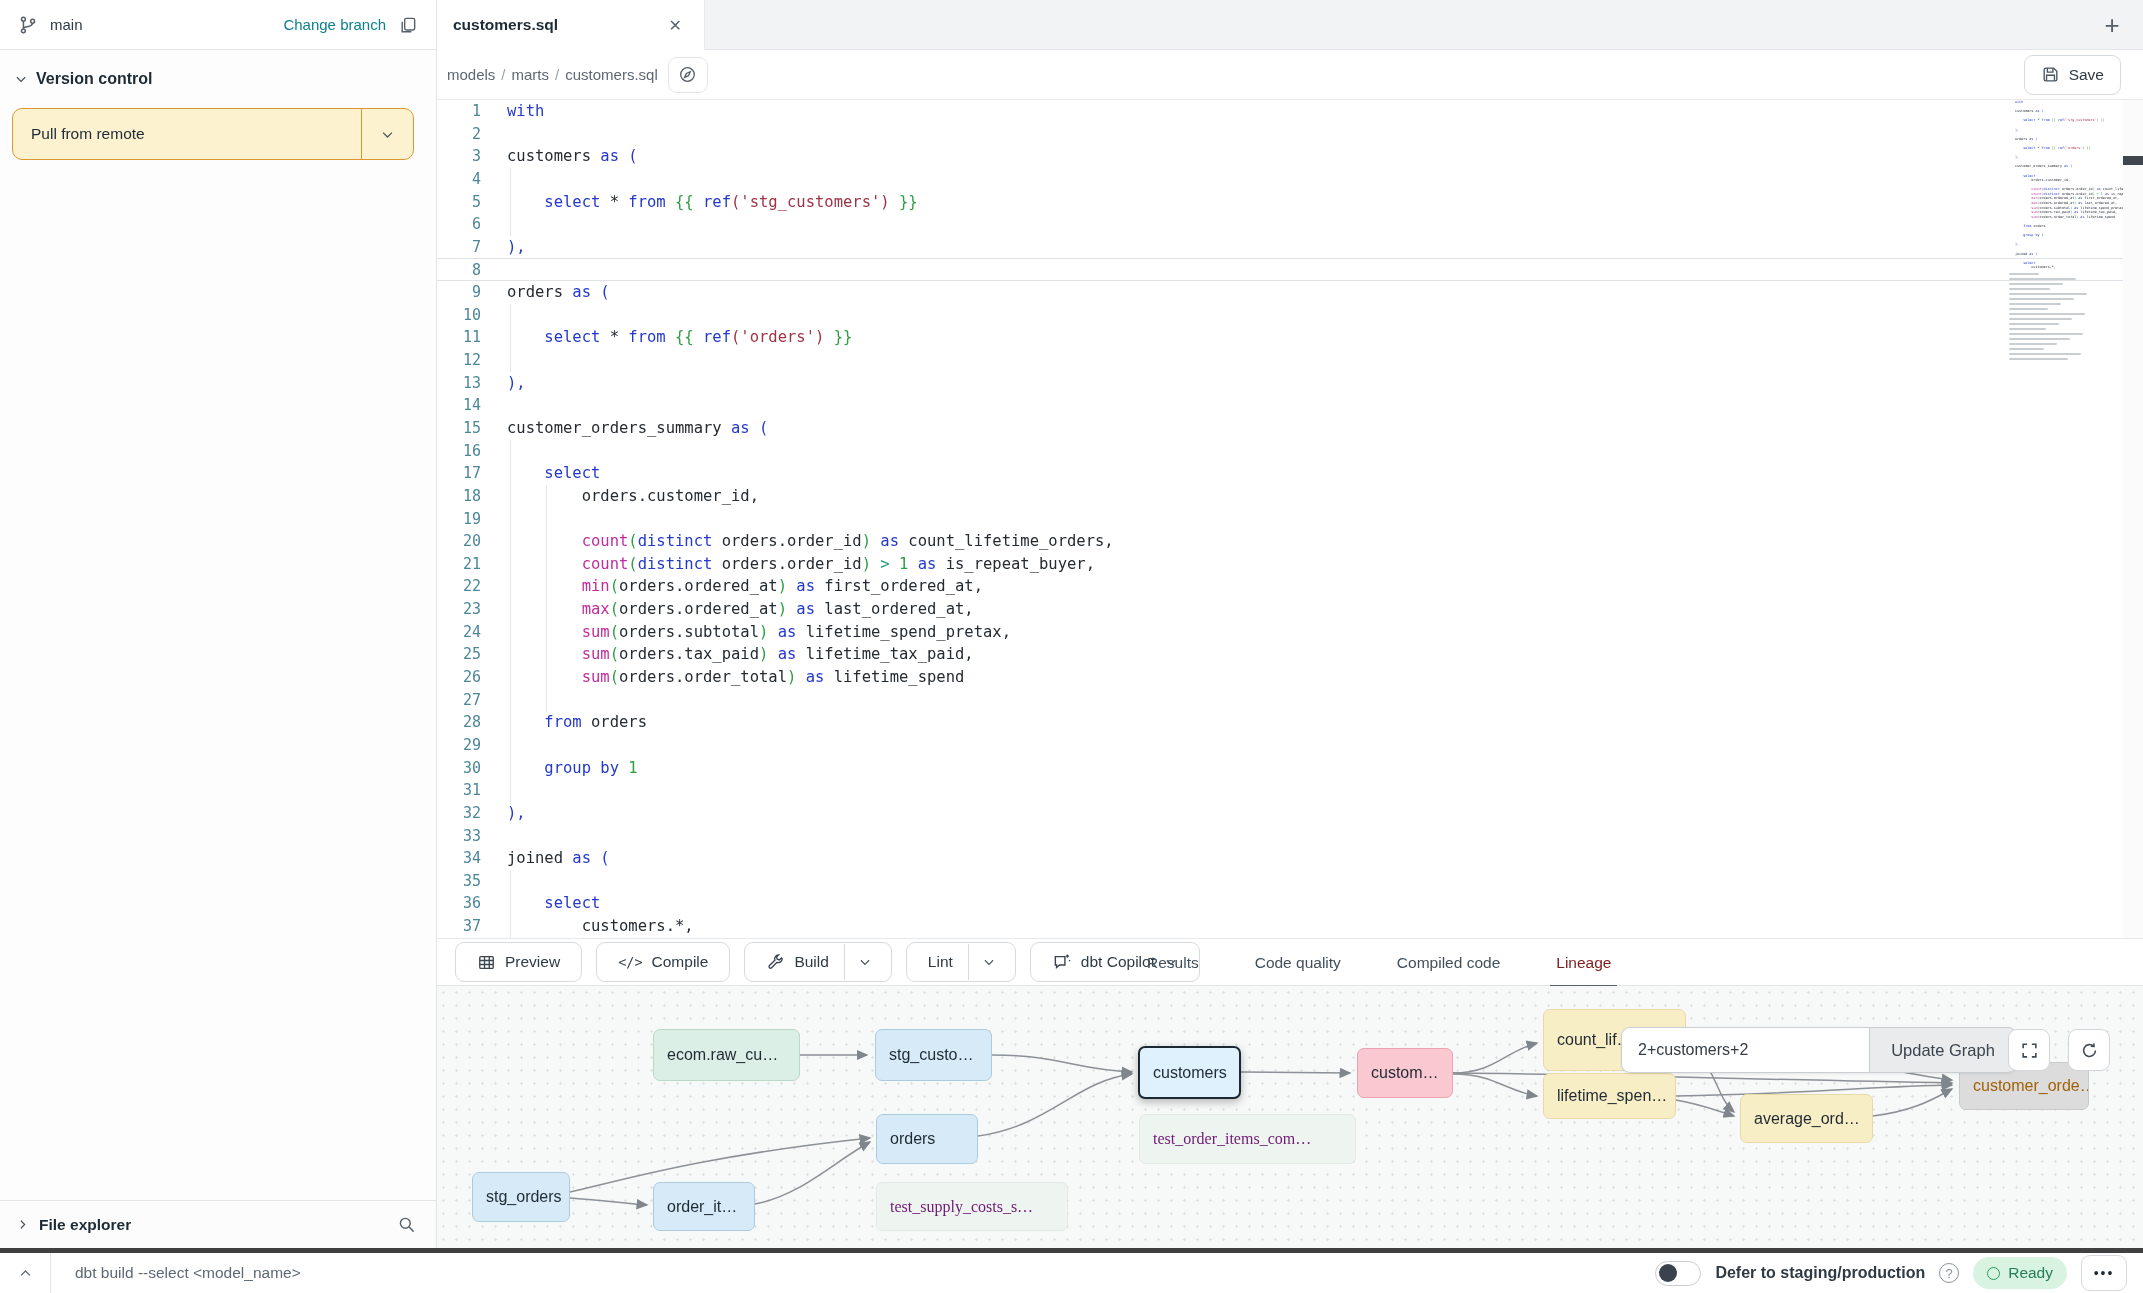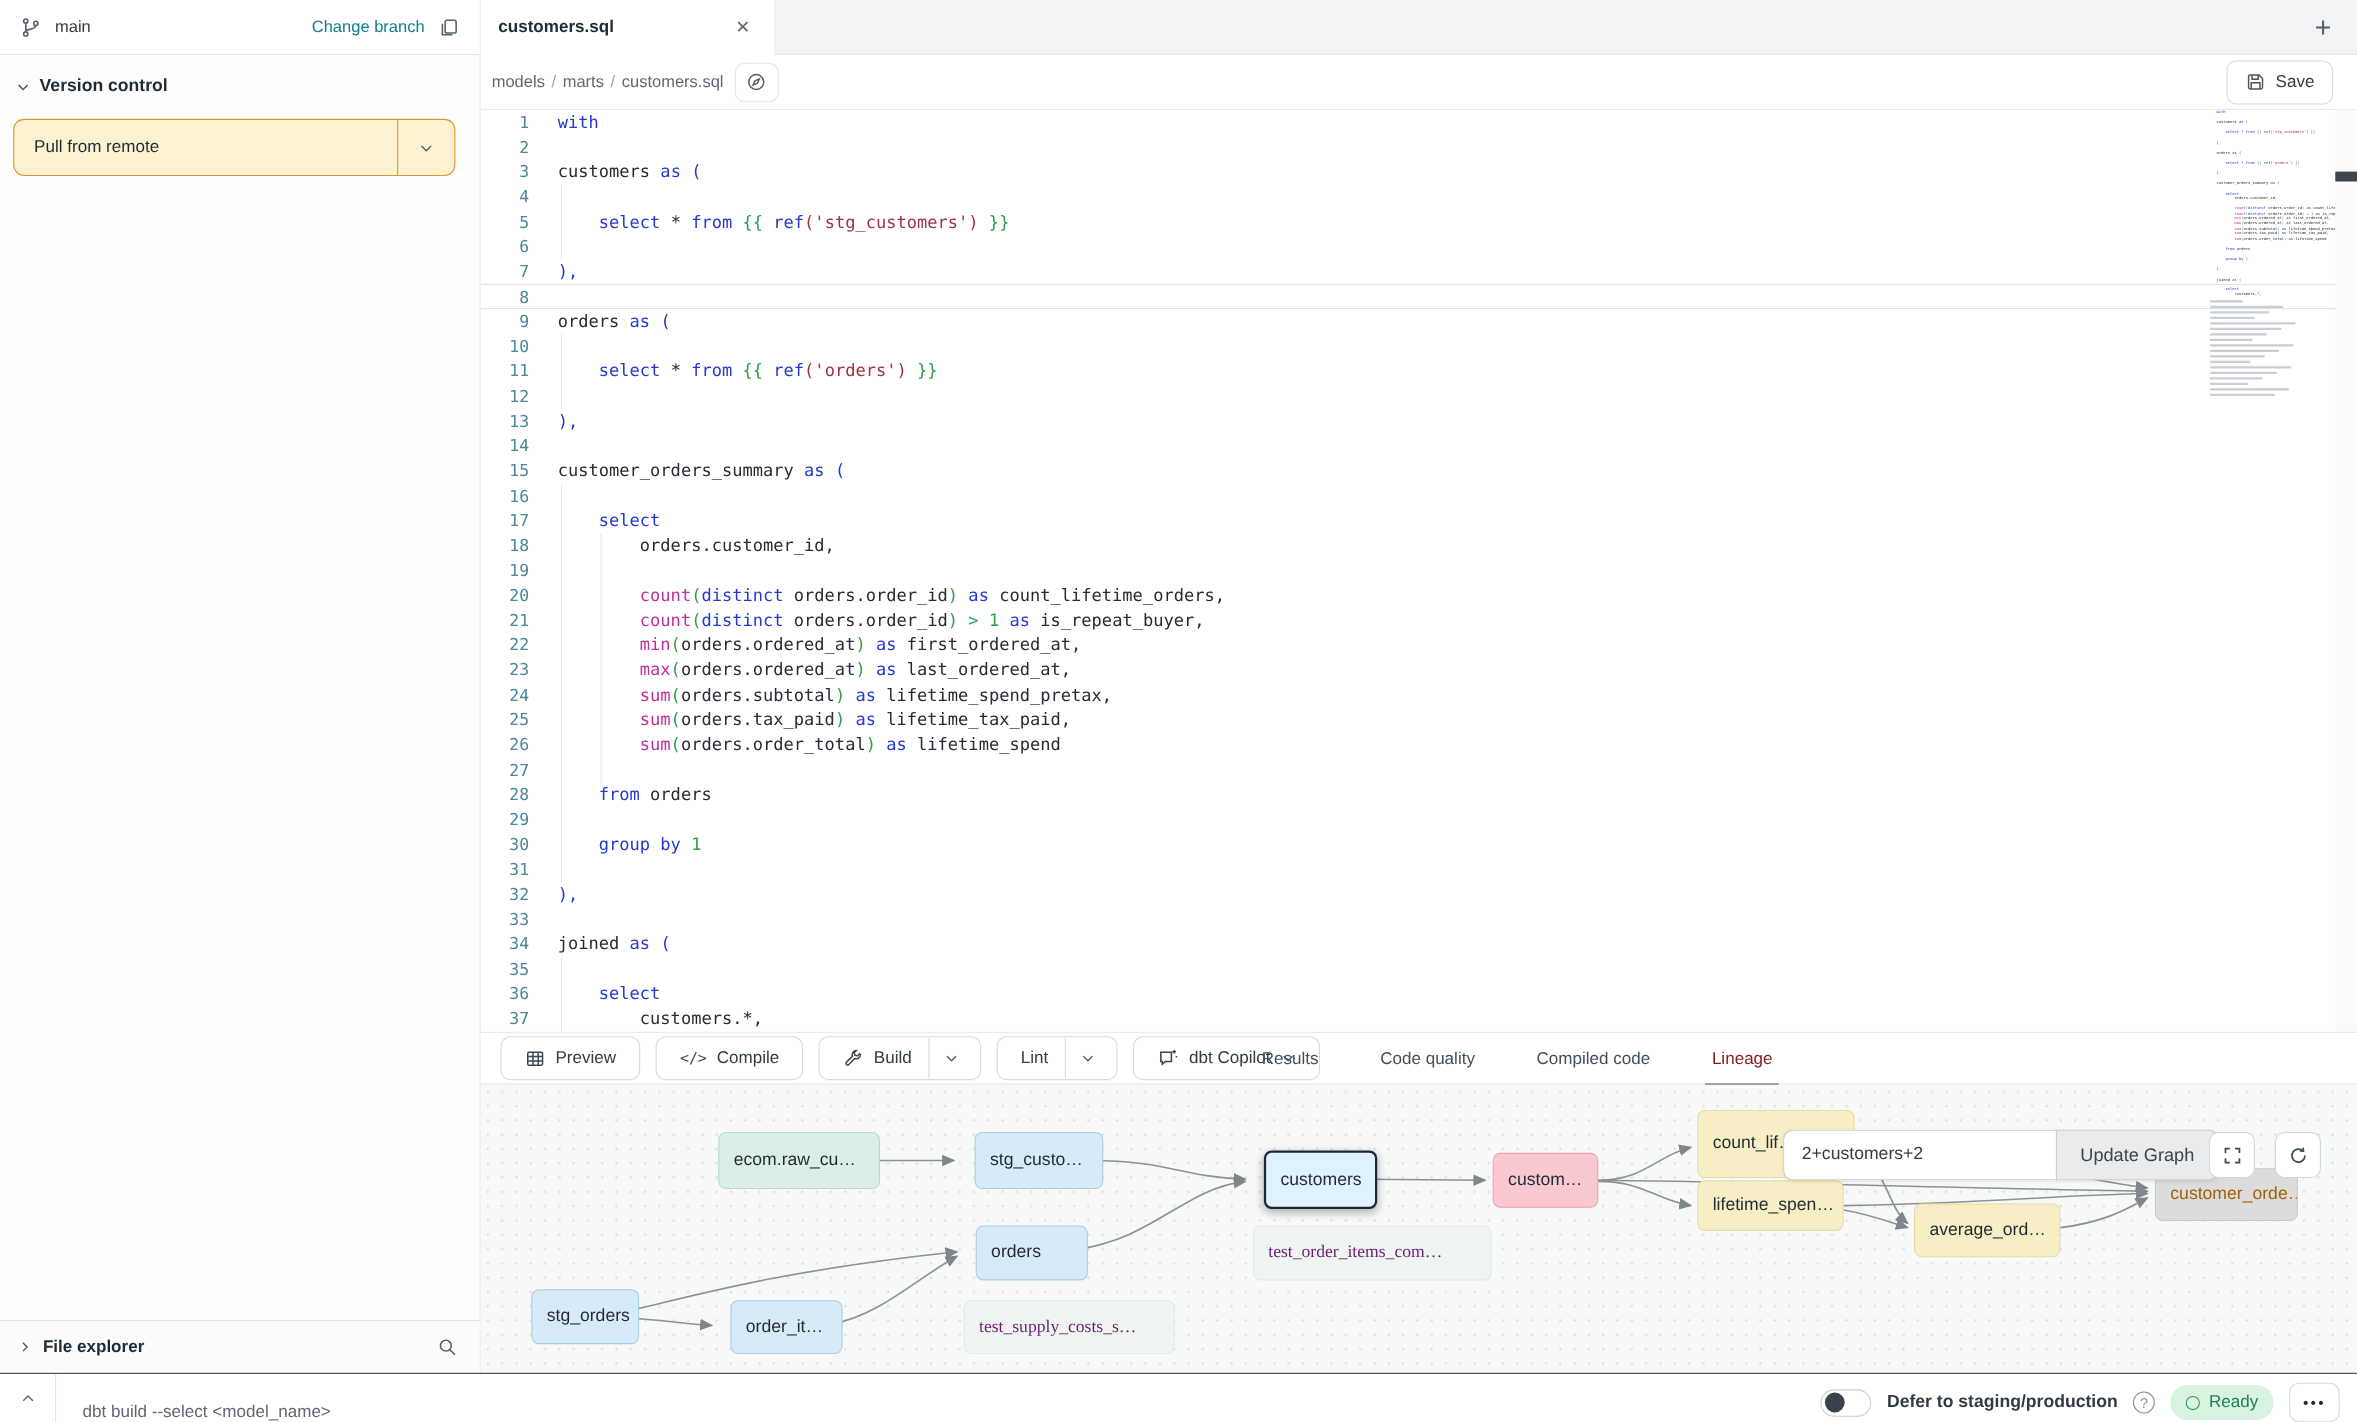--- a/index.html
+++ b/index.html
@@ -62,34 +62,34 @@
   #result-tabs{position:absolute;left:704px;top:0;height:48px;display:flex;gap:44px;align-items:stretch;}
   .rtab{display:flex;align-items:center;font-size:15.5px;color:#41505c;cursor:pointer;position:relative;padding:0 6px;}
   .rtab.active{color:#7f1d1d;}
   .rtab.active::after{content:"";position:absolute;left:0;right:0;bottom:-1px;height:3px;background:#596269;}
 
   
   #canvas{position:absolute;left:0;top:986px;width:100%;height:262px;background:#f7f8f8;
     background-image:radial-gradient(circle,#e0e1e2 1.1px,transparent 1.3px);background-size:13px 13px;}
   #edges{position:absolute;left:0;top:0;z-index:1;}
   .node{position:absolute;z-index:2;border-radius:7px;display:flex;align-items:center;padding:0 13px;font-size:16px;color:#1f2a33;border:1px solid transparent;cursor:pointer;white-space:nowrap;overflow:hidden;}
-  .node.model{background:#d7eaf7;border-color:#abccdf;margin-left:11px;}
+  .node.model{background:#d7eaf7;border-color:#abccdf;}
   .node.source{background:#dcefe6;border-color:#b9d9c9;}
   .node.pink{background:#f9c8d1;border-color:#eba3b0;}
   .node.metric{background:#f8eec5;border-color:#e8d9a8;}
   .node.gray{background:#dcdcdc;border-color:#c9c9c9;color:#a16207;}
   .node.faded{background:#eef5f0;border-color:#e1eae4;color:#701a75;font-family:Liberation Serif, serif;}
   .node.selected{background:#def1fc;border:2px solid #1b2733;box-shadow:0 3px 8px rgba(0,0,0,.28);z-index:3;}
   #graph-search{position:absolute;left:1184px;top:41px;height:46px;display:flex;z-index:5;border-radius:9px;box-shadow:0 1px 3px rgba(0,0,0,.08);}
   #graph-search input{width:248px;height:46px;border:1px solid #c9ced3;border-right:none;border-radius:9px 0 0 9px;padding:0 16px;font-size:16px;color:#333c44;background:#fff;font-family:"Liberation Sans",sans-serif;}
   .update-btn{width:148px;height:46px;border:1px solid #c9ced3;border-radius:0 9px 9px 0;background:#e9ebec;font-size:16.5px;color:#3a444e;cursor:pointer;}
   .sq-btn{position:absolute;top:43px;width:42px;height:42px;border:1px solid #d2d6da;border-radius:9px;background:#fff;z-index:5;display:flex;align-items:center;justify-content:center;color:#3f4a54;cursor:pointer;}
 
   
-  #statusbar{position:absolute;left:0;top:1248px;width:100%;height:45px;background:#fff;border-top:1px solid #404040;display:flex;align-items:flex-end;}
+  #statusbar{position:absolute;left:0;top:1248px;width:100%;height:45px;background:#fff;border-top:5px solid #404040;display:flex;align-items:center;}
   .sb-chevron{width:50px;height:100%;display:flex;align-items:center;justify-content:center;border:none;background:none;color:#5d6874;cursor:pointer;}
   .sb-div{width:1px;height:100%;background:#e3e6e8;}
   .sb-cmd{margin-left:24px;font-size:15.5px;color:#5d6874;}
   .sb-right{margin-left:auto;display:flex;align-items:center;gap:14px;padding-right:16px;}
   .toggle{width:46px;height:25px;border:1px solid #c9ced3;border-radius:13px;background:#fff;position:relative;cursor:pointer;}
   .toggle .knob{position:absolute;left:3px;top:2.5px;width:18px;height:18px;border-radius:50%;background:#3a434d;}
   .defer-label{font-size:16px;font-weight:bold;color:#2f3a44;}
   .help-circ{width:20px;height:20px;border:1.5px solid #8a939b;border-radius:50%;color:#8a939b;font-size:13px;display:flex;align-items:center;justify-content:center;}
   .ready-pill{height:32px;padding:0 14px;border-radius:16px;background:#d9f3e1;color:#257d52;font-size:15.5px;display:flex;align-items:center;gap:8px;}
   .ring{width:13px;height:13px;border:1.5px solid #2c9d5f;border-radius:50%;}

